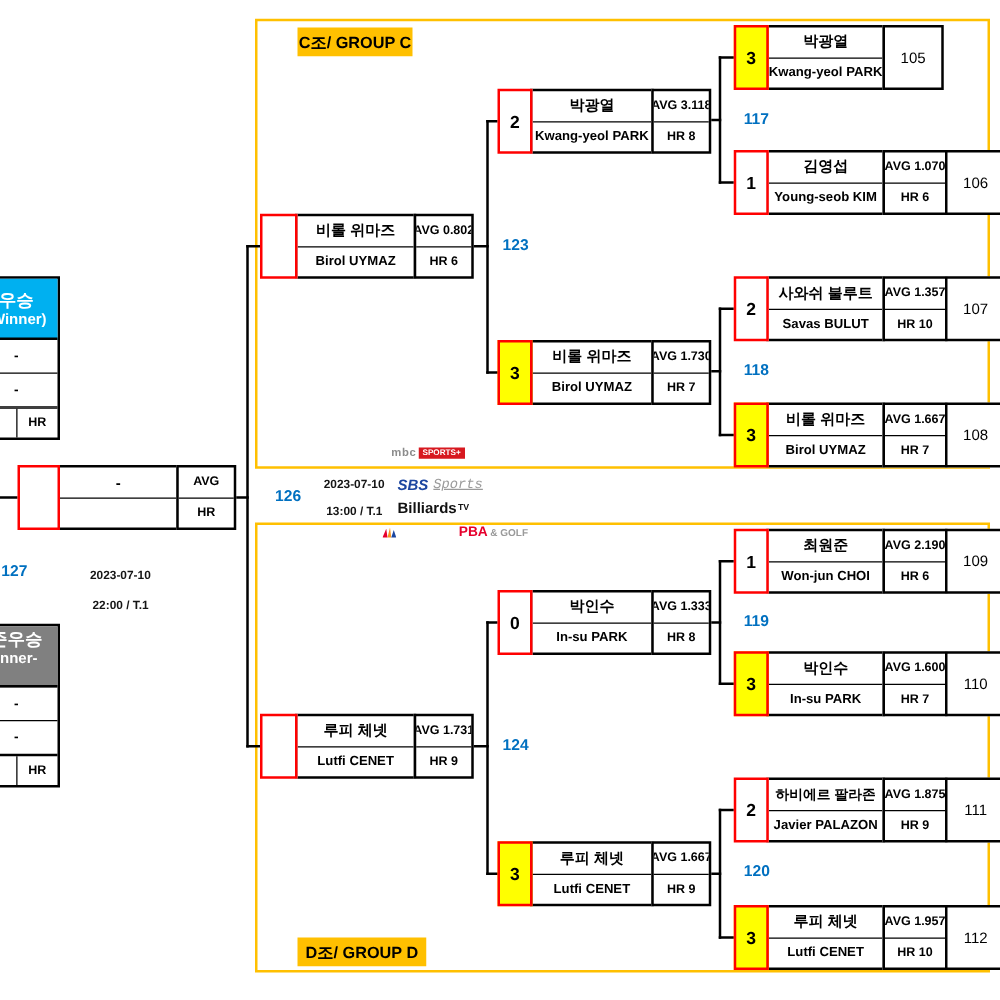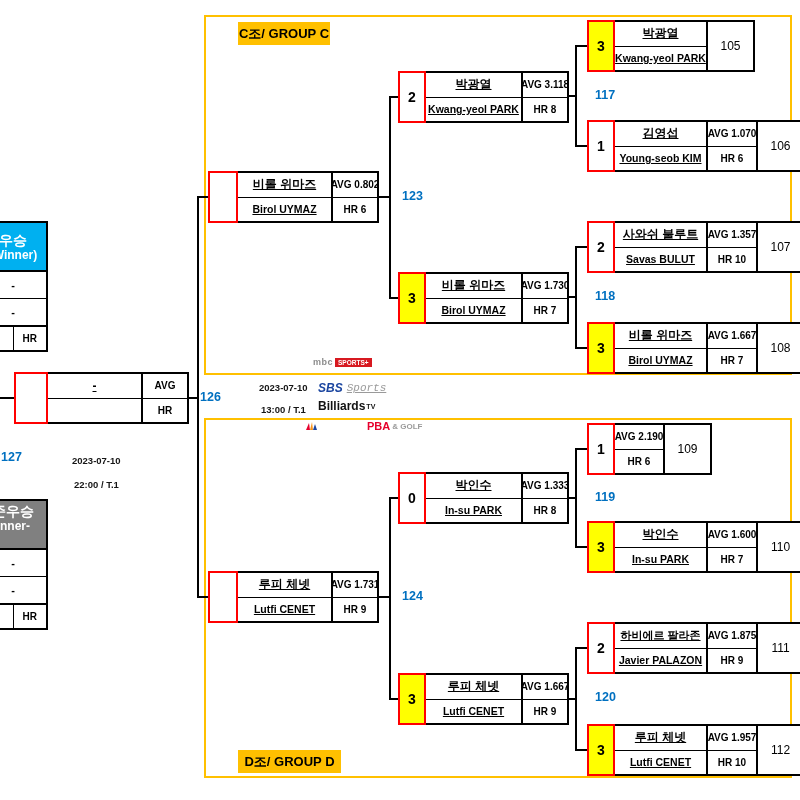--- a/index.html
+++ b/index.html
@@ -8,21 +8,21 @@
   .frame{position:absolute;border:2px solid #FFC000;box-sizing:border-box;z-index:0;}
   .glabel{position:absolute;background:#FFC000;color:#000;font-weight:bold;font-size:13px;
           display:flex;align-items:center;justify-content:center;z-index:2;}
   .line{position:absolute;background:#000;z-index:1;}
   .mbox{position:absolute;display:flex;height:52px;z-index:2;}
   .score{width:28px;box-sizing:border-box;border:2px solid #FF0000;background:#fff;
          display:flex;align-items:center;justify-content:center;font-weight:bold;font-size:14px;z-index:3;}
   .score.win{background:#FFFF00;}
   .col{box-sizing:border-box;border:2px solid #000;margin-left:-2px;background:#fff;
        display:flex;flex-direction:column;z-index:2;}
-  .namecol{width:95px;text-decoration:underline;}
+  .namecol{width:95px;}
   .statcol{width:52px;}
   .statcol.sm{width:48px;}
   .numcol{width:49px;display:flex;flex-direction:row;align-items:center;justify-content:center;
           font-weight:normal;font-size:12px;text-align:center;}
   .row{flex:1;display:flex;align-items:center;justify-content:center;font-weight:bold;overflow:hidden;white-space:nowrap;}
   .row.top{border-bottom:1px solid #000;}
   .row.nk{font-size:12px;}
   .row.ne{font-size:10.5px;}
   .row.st{font-size:10px;}
   .bluenum{position:absolute;color:#0070C0;font-weight:bold;font-size:12.5px;z-index:2;}
@@ -171,20 +171,24 @@
       <div class="row ne">Birol UYMAZ</div>
     </div>
     <div class="col statcol sm">
       <div class="row top st">AVG 0.802</div>
       <div class="row st">HR 6</div>
     </div>
   </div>
 
   <div class="mbox" style="left:587px;top:423px;">
     <div class="score">1</div>
+    <div class="col namecol">
+      <div class="row top nk">최원준</div>
+      <div class="row ne">Won-jun CHOI</div>
+    </div>
     <div class="col statcol">
       <div class="row top st">AVG 2.190</div>
       <div class="row st">HR 6</div>
     </div>
     <div class="col numcol">109</div>
   </div>
 
   <div class="mbox" style="left:587px;top:521px;">
     <div class="score win">3</div>
     <div class="col namecol">
@@ -271,21 +275,21 @@
       <div class="row st">HR</div>
     </div>
   </div>
 
   <div class="bluenum" style="left:595px;top:88px;">117</div>
   <div class="bluenum" style="left:595px;top:289px;">118</div>
   <div class="bluenum" style="left:595px;top:490px;">119</div>
   <div class="bluenum" style="left:595px;top:690px;">120</div>
   <div class="bluenum" style="left:402px;top:189px;">123</div>
   <div class="bluenum" style="left:402px;top:589px;">124</div>
-  <div class="bluenum" style="left:200px;top:390px;text-align:center;">126</div>
+  <div class="bluenum" style="left:220px;top:390px;text-align:center;">126</div>
   <div class="bluenum" style="left:1px;top:450px;">127</div>
 
   <div class="datetxt" style="left:259px;top:382px;">2023-07-10</div>
   <div class="datetxt" style="left:261px;top:404px;">13:00 / T.1</div>
   <div class="datetxt" style="left:72px;top:455px;">2023-07-10</div>
   <div class="datetxt" style="left:74px;top:479px;">22:00 / T.1</div>
 
   <div class="card winner" style="top:221px;">
     <div class="hdr">
       <div class="t1">우승</div>

